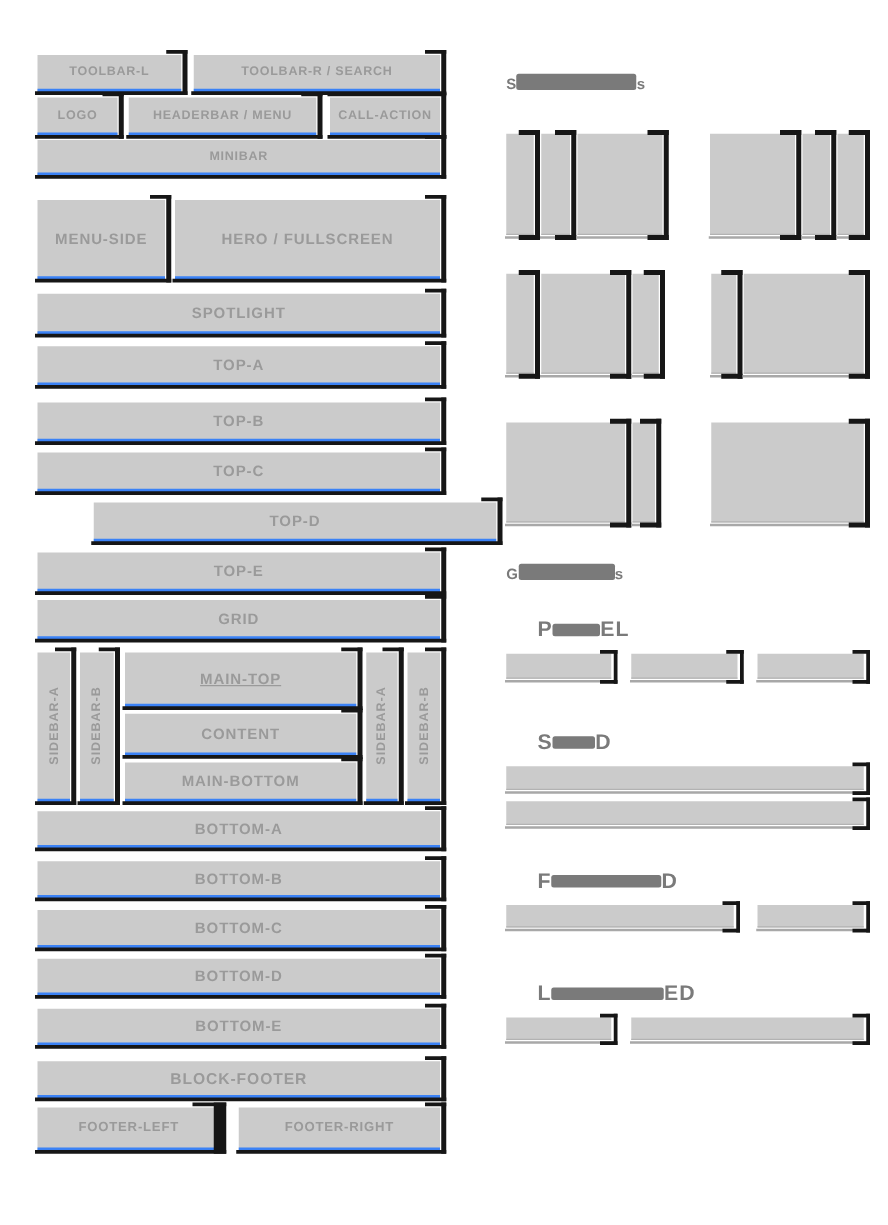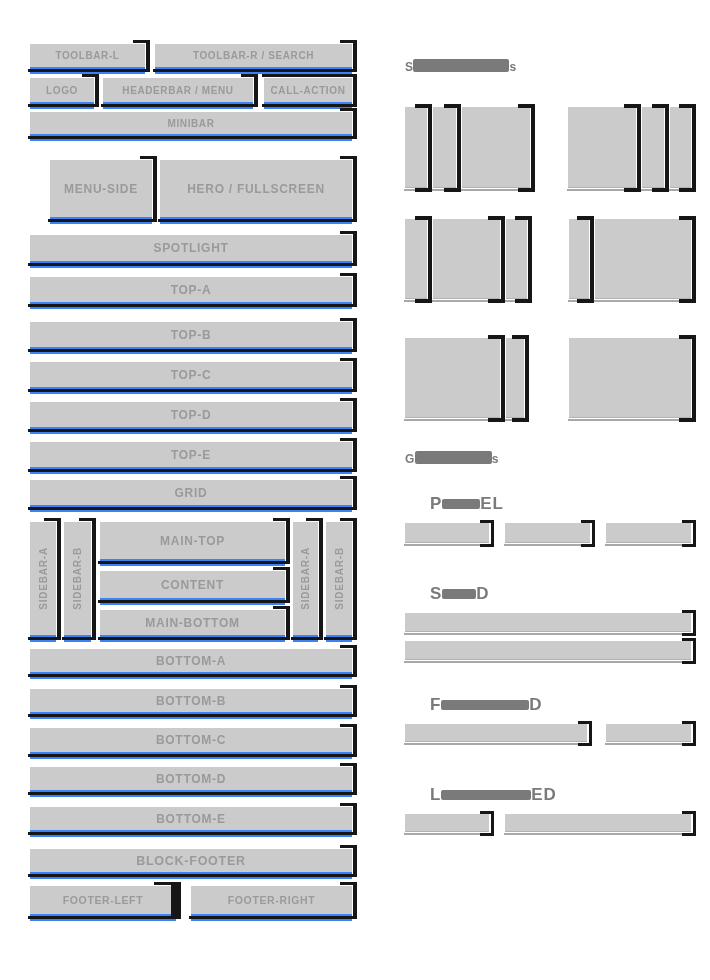--- a/index.html
+++ b/index.html
@@ -10,21 +10,21 @@
   html,body{background:var(--page_bg);}
   body{
     width:710px; height:980px; position:relative; overflow:hidden;
     font-family:"Liberation Sans","DejaVu Sans",sans-serif;
   }
   
   .b{
     position:relative; background:var(--block_fill);
     display:flex; align-items:center; justify-content:center;
     color:var(--block_text); font-weight:700; font-size:12px;
-    letter-spacing:.06em; border-bottom:7px solid #3b82f6;
+    letter-spacing:.06em; border-bottom:3px solid #3b82f6;
   }
   .b::before{ 
     content:""; position:absolute; left:-2px; right:-5px; bottom:-5px;
     height:3px; background:var(--line_dark);
   }
   .b::after{ 
     content:""; position:absolute; top:-4px; right:-5px; bottom:-5px; width:13px;
     border-top:3px solid var(--line_dark); border-right:4px solid var(--line_dark);
     pointer-events:none;
   }
@@ -34,32 +34,32 @@
   .sm{font-size:10px;}
   .md{font-size:10.5px;}
   
   .col-left{position:absolute; left:30px; top:44px; width:322px;}
   .row{display:flex;}
   .r-h1{height:30px;} .r-h2{height:31px; margin-top:4px;} .r-h3{height:29px; margin-top:3px;}
   .w115{width:115px;} .w64{width:64px;} .w150{width:150px;} .w102{width:102px;} .w146{width:146px;}
   .fx{flex:1;text-align:right;}
   .ml8{margin-left:8px;} .ml9{margin-left:9px;} .ml10{margin-left:10px;} .ml11{margin-left:11px;}
   .ml15{margin-left:15px;}
-  .r-hero{height:64px; margin-top:19px;margin-left:20px;}
+  .r-hero{height:64px; margin-top:19px;}
   .bar{height:32px; width:100%;}
   .spotlight{height:33px; margin-top:11px;}
-  .t-a{margin-top:9px;} .t-b{margin-top:13px;} .t-c{margin-top:8px;} .t-d{margin-top:8px;}
+  .t-a{margin-top:9px;} .t-b{margin-top:13px;} .t-c{margin-top:8px;} .t-d{margin-top:8px;margin-left:45px;}
   .t-e{margin-top:8px;} .grid-bar{margin-top:6px;}
   .band{display:flex; height:120px; margin-top:10px;}
   .side{width:26px;}
   .side .vtext{writing-mode:vertical-rl; transform:rotate(180deg); font-size:10px; letter-spacing:.08em;}
   .side-b-l{width:27px;}
   .side-a-r{width:25px;}
   .band-center{flex:1; margin-left:9px; margin-right:8px; display:flex; flex-direction:column;}
-  .main-top{height:44px;} .content{flex:1; margin-top:5px;} .main-bottom{height:32px; margin-top:5px;}
+  .main-top{height:44px;text-decoration:underline;} .content{flex:1; margin-top:5px;} .main-bottom{height:32px; margin-top:5px;}
   .bot{height:30px; width:100%;}
   .bo-a{margin-top:7px;} .bo-b{margin-top:10px;} .bo-c{margin-top:9px; height:31px;}
   .bo-d{margin-top:8px;} .bo-e{margin-top:10px;}
   .block-footer{height:30px; margin-top:12px; font-size:12.5px;}
   .r-footer{height:35px; margin-top:7px;}
   
   .col-right{position:absolute; left:405px; top:57px; width:286px;}
   .heading{
     color:var(--heading_text); font-weight:700; font-size:12px;
     letter-spacing:.03em; height:20px; line-height:20px;

